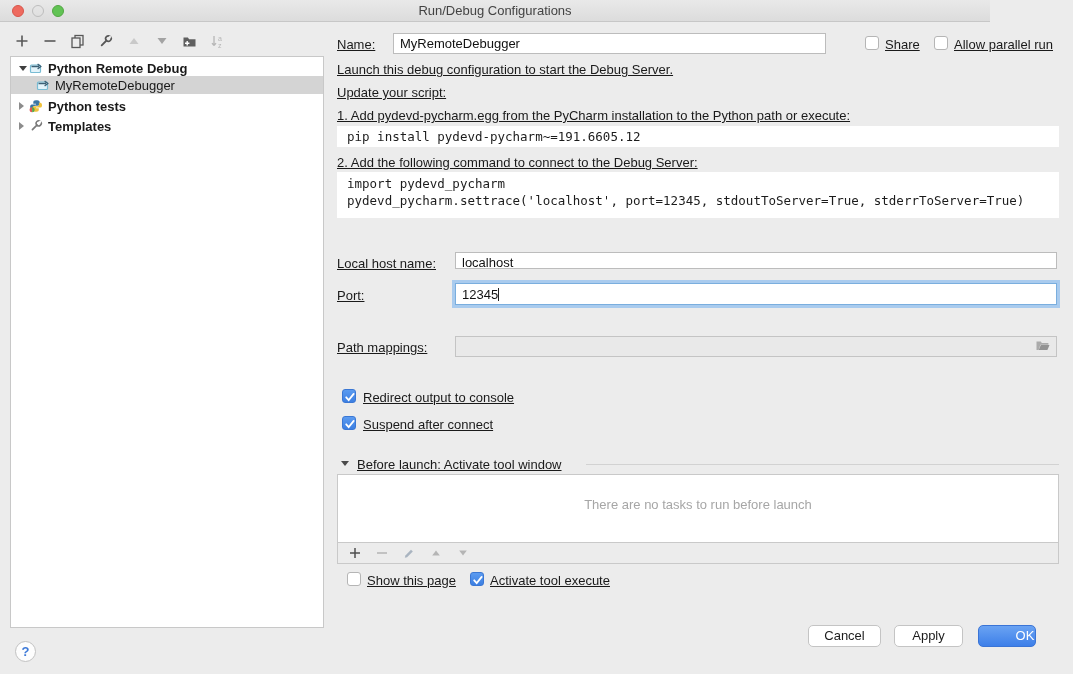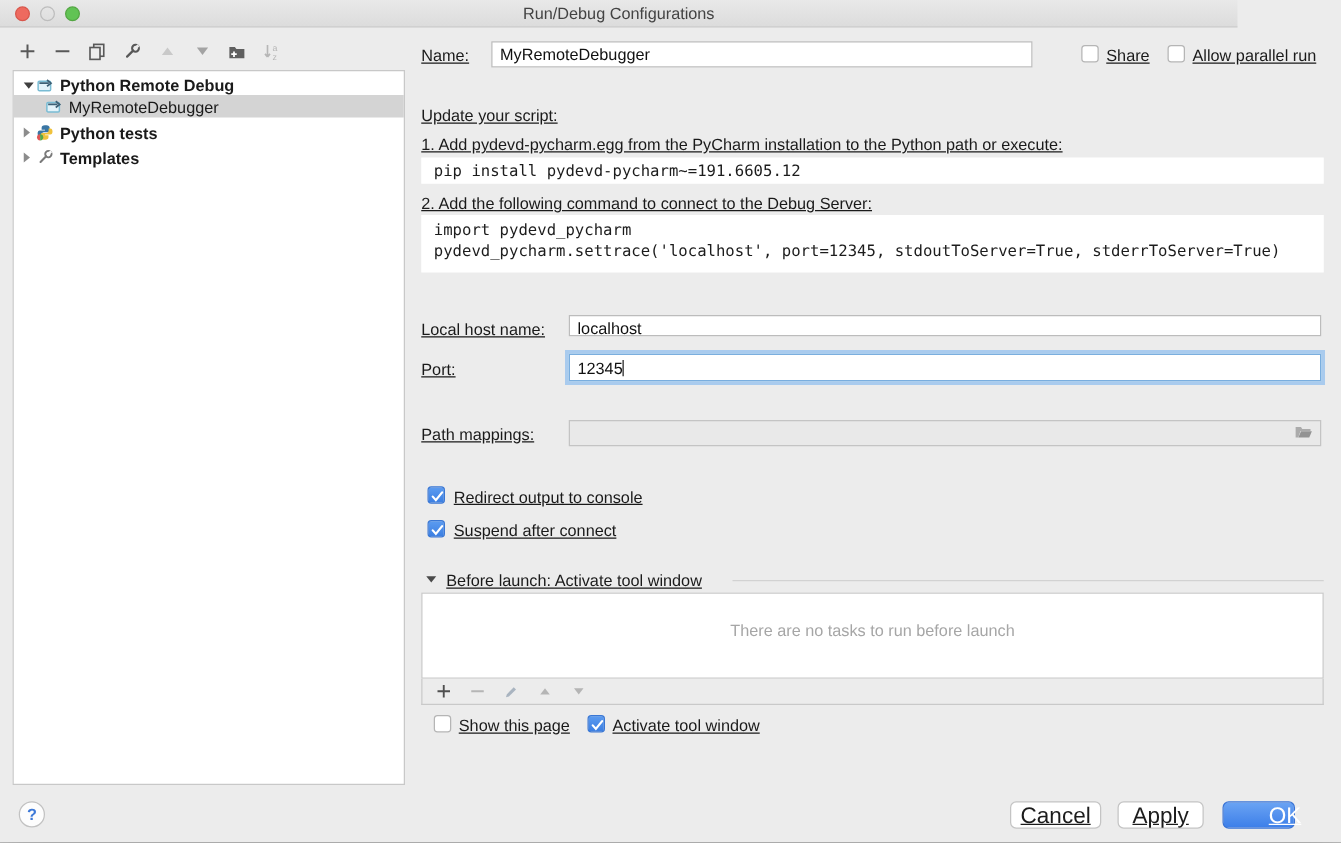--- a/index.html
+++ b/index.html
@@ -76,23 +76,23 @@
     position:absolute; left:0; right:0; top:22px; text-align:center;
     font-size:13px; color:#a6a6a6;
   }
   .tasks-toolbar {
     position:absolute; left:337px; top:543px; width:722px; height:21px;
     background:#ececec; border:1px solid #c9c9c9; border-top:none;
     display:flex; align-items:center; gap:12px; padding-left:9px;
   }
   
   .btn {
-    position:absolute; top:641px; height:22px; border-radius:5px;
+    position:absolute; top:625px; height:22px; border-radius:5px;
     background:#ffffff; border:1px solid #c4c4c4;
-    font-size:18px; color:#1c1c1c; text-align:center; line-height:20px;text-decoration:underline;
+    font-size:13px; color:#1c1c1c; text-align:center; line-height:20px;
   }
   .btn.primary {
     background:linear-gradient(#6aa3f3,#3d7fe9); border:1px solid #3a74d6; color:#fff;
   }
   .help-btn {
     position:absolute; left:15px; top:641px; width:21px; height:21px; border-radius:50%;
     background:#fdfdfd; border:1px solid #c2c2c2;
     color:#3d79d8; font-size:13px; font-weight:bold; text-align:center; line-height:19px;
   }
 </style>
@@ -212,20 +212,21 @@
     </div>
   </div>
 
   <span class="label13" style="left:337px; top:37px;">Name:</span>
   <div class="text-input" style="left:393px; top:33px; width:433px; height:21px;">MyRemoteDebugger</div>
   <span class="cb" style="left:865px; top:36px;"></span>
   <span class="label13" style="left:885px; top:37px;">Share</span>
   <span class="cb" style="left:934px; top:36px;"></span>
   <span class="label13" style="left:954px; top:37px;">Allow parallel run</span>
 
+  <span class="label13" style="left:337px; top:62px;">Launch this debug configuration to start the Debug Server.</span>
   <span class="label13" style="left:337px; top:85px;">Update your script:</span>
   <span class="label13" style="left:337px; top:108px;">1. Add pydevd-pycharm.egg from the PyCharm installation to the Python path or execute:</span>
   <div class="codeblock" style="top:126px; height:21px; line-height:21px;">pip install pydevd-pycharm~=191.6605.12</div>
   <span class="label13" style="left:337px; top:155px;">2. Add the following command to connect to the Debug Server:</span>
   <div class="codeblock" style="top:172px; height:46px; padding-top:3px;">
     <div style="line-height:17px;">import pydevd_pycharm</div>
     <div style="line-height:17px;">pydevd_pycharm.settrace('localhost', port=12345, stdoutToServer=True, stderrToServer=True)</div>
   </div>
 
   <span class="label13" style="left:337px; top:256px;">Local host name:</span>
@@ -293,20 +294,20 @@
     </span>
   </div>
 
   <span class="cb" style="left:347px; top:572px;"></span>
   <span class="label13" style="left:367px; top:573px;">Show this page</span>
   <span class="cb checked" style="left:470px; top:572px;">
     <svg width="14" height="14" viewBox="0 0 14 14">
         <path d="M3.2 7.3l2.5 2.8 5-6.2" stroke="#fff" stroke-width="1.8" fill="none" stroke-linecap="round"></path>
       </svg>
   </span>
-  <span class="label13" style="left:490px; top:573px;">Activate tool window</span>
+  <span class="label13" style="left:490px; top:573px;">Activate tool execute</span>
 
   <div class="help-btn">?</div>
   <div class="btn" style="left:808px; width:73px;">Cancel</div>
   <div class="btn" style="left:894px; width:69px;">Apply</div>
   <div class="btn primary" style="left:978px; width:58px;padding-left:36px;">OK</div>
 
 </div>
 
 </body></html>

